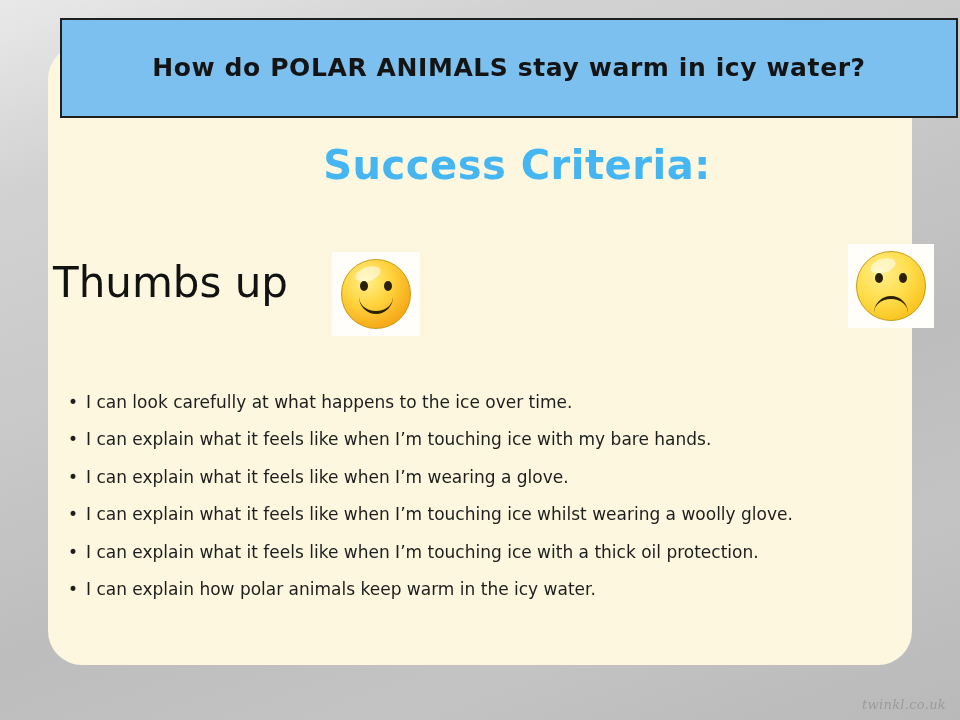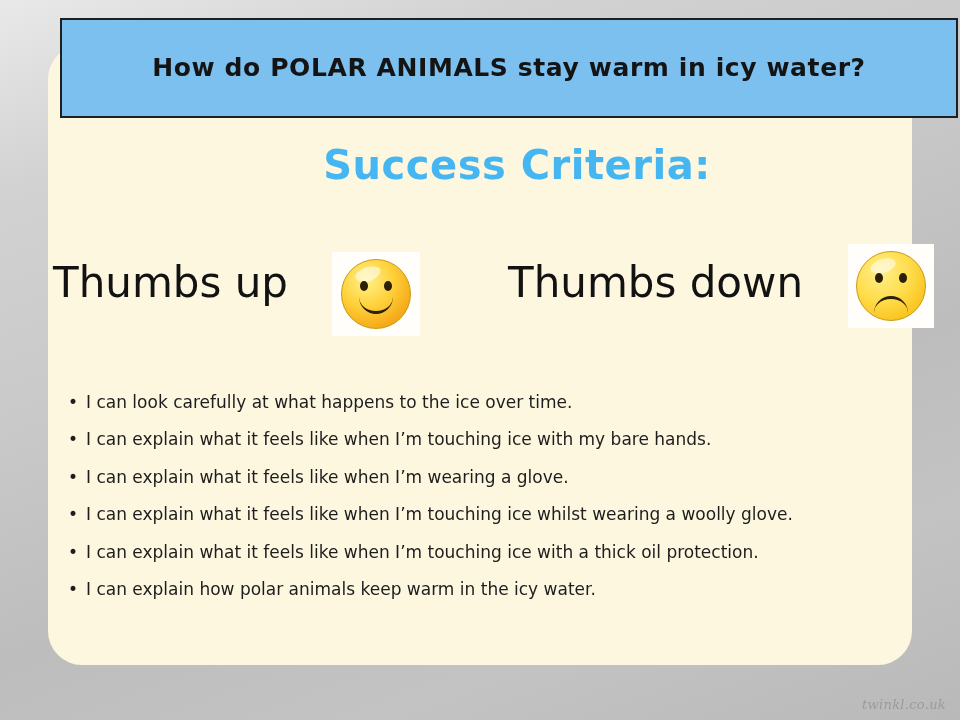--- a/index.html
+++ b/index.html
@@ -209,21 +209,20 @@
 
     <div class="face-box happy">
       <div class="face happy">
         <div class="gloss"></div>
         <div class="eye left"></div>
         <div class="eye right"></div>
         <div class="mouth-smile"></div>
       </div>
     </div>
 
-    <div class="thumb-label thumb-down-label">Thumbs down</div>
 
     <div class="face-box sad">
       <div class="face sad">
         <div class="gloss"></div>
         <div class="eye left"></div>
         <div class="eye right"></div>
         <div class="mouth-frown"></div>
       </div>
     </div>
   </div>

